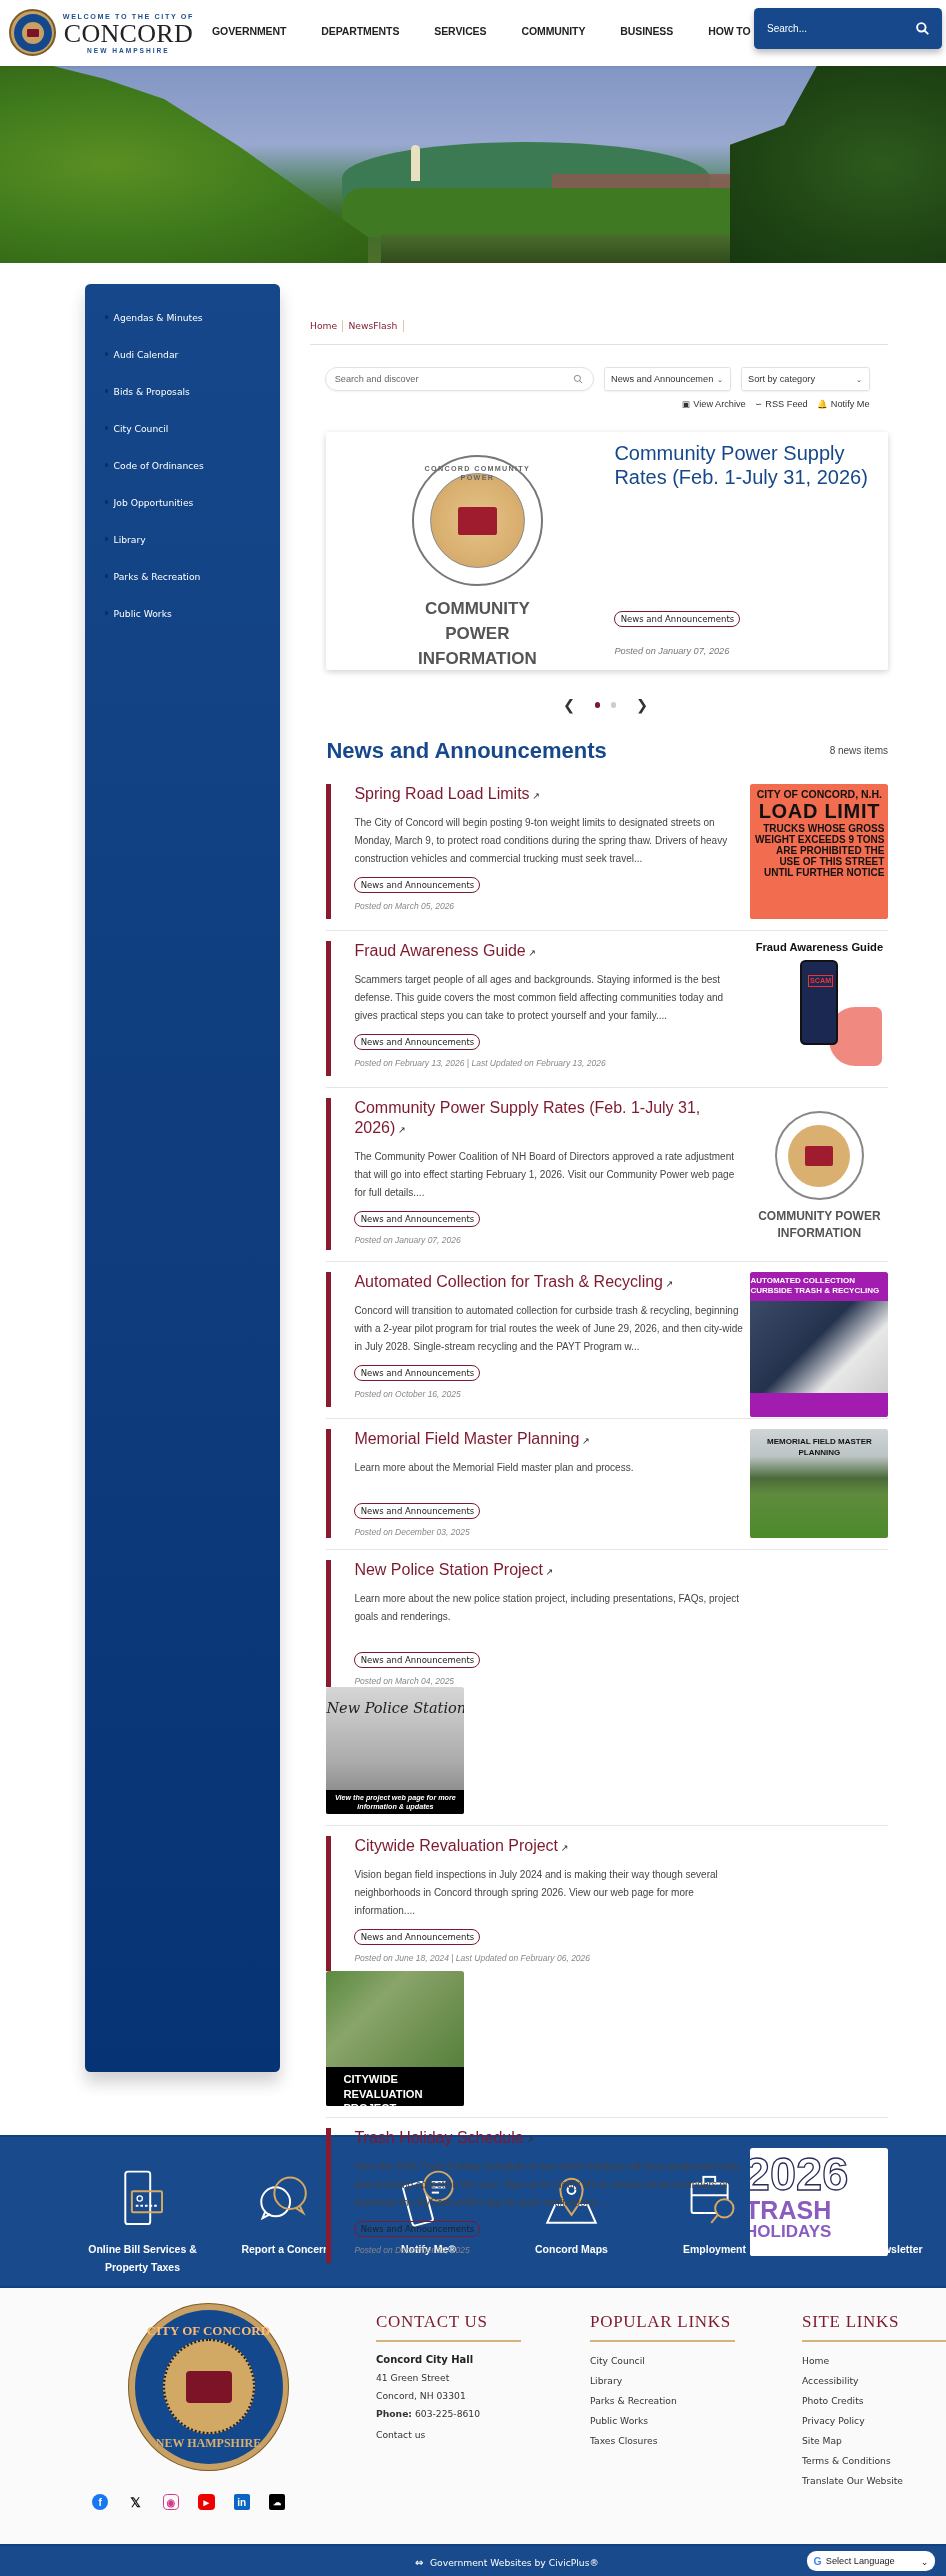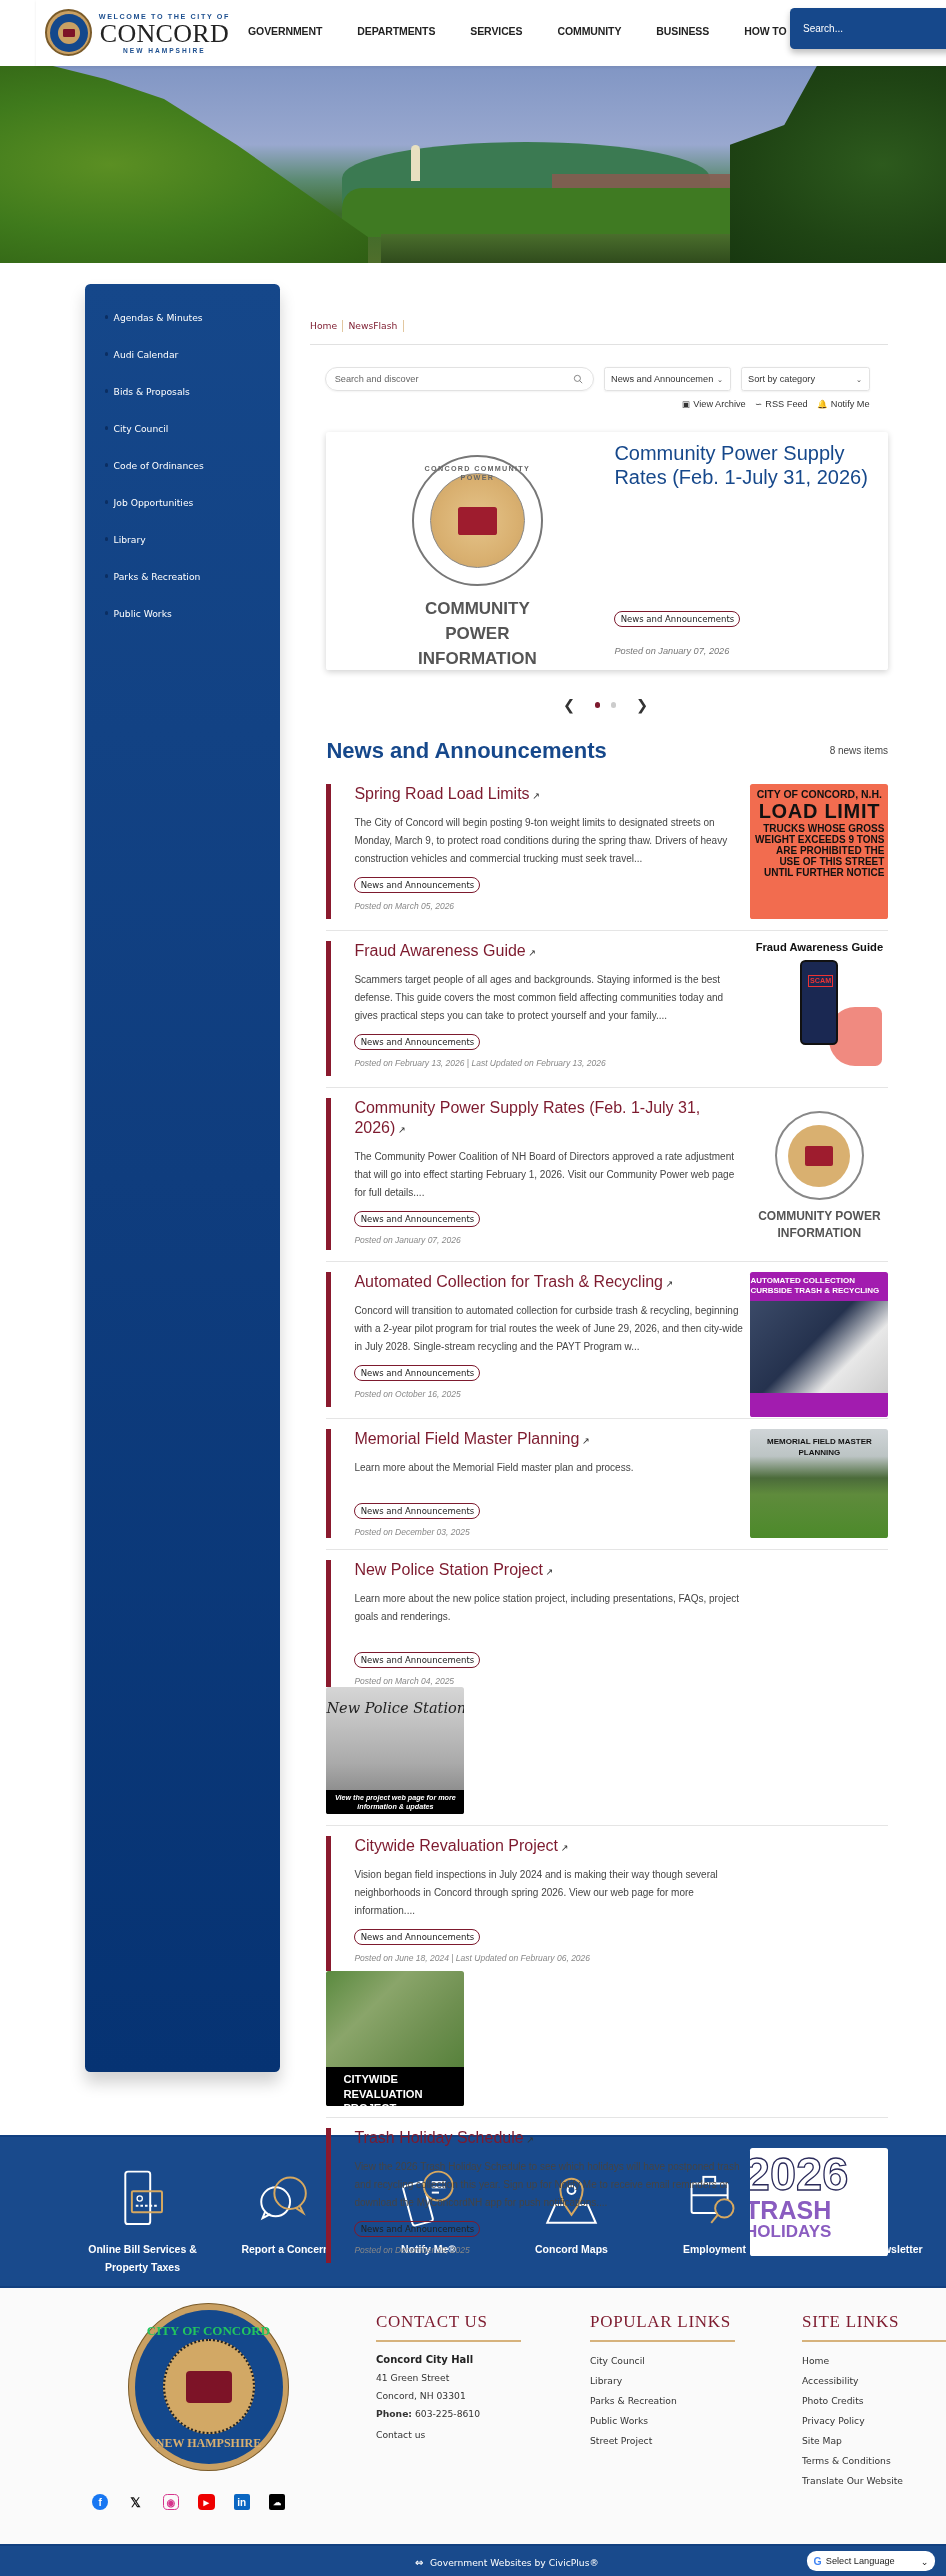--- a/index.html
+++ b/index.html
@@ -1,20 +1,20 @@
 <!DOCTYPE html>
 <html style="font-size:10.5px"><head>
 <meta charset="utf-8">
 <style>
   * { box-sizing: border-box; margin: 0; padding: 0; }
   body { width: 947px; background: #fff; font-family: "Liberation Sans", sans-serif; color: #333; }
   a { color: inherit; text-decoration: none; }
 
   
-  .header { height: 66px; position: relative; background: #fff; box-shadow: 0 1.3px 2.6px rgba(0,0,0,0.08); z-index: 2; margin-left: 36px; }
+  .header { height: 66px; position: relative; background: #fff; box-shadow: 0 1.3px 2.6px rgba(0,0,0,0.08); z-index: 2; }
   .logo { position: absolute; left: 9.2px; top: 9.2px; display: flex; align-items: center; }
   .seal-sm { width: 47px; height: 47px; border-radius: 50%; background: #c9a063; border: 2px solid #7a5b2a; display: flex; align-items: center; justify-content: center; }
   .seal-sm .ring { width: 38px; height: 38px; border-radius: 50%; background: #14488c; display: flex; align-items: center; justify-content: center; }
   .seal-sm .core { width: 22.3px; height: 22.3px; border-radius: 50%; background: #c9a063; display: flex; align-items: center; justify-content: center; }
   .seal-sm .coach { width: 12px; height: 8px; background: #7d1327; border-radius: 1.3px; }
   .logo-text { margin-left: 6.6px; text-align: center; }
   .logo-welcome { font-size: 7.2px; letter-spacing: 1.6px; color: #1d4f8f; font-weight: bold; }
   .logo-name { font-family: "Liberation Serif", serif; font-size: 26px; color: #222; line-height: 26px; letter-spacing: 0.3px; }
   .logo-state { font-size: 6.6px; letter-spacing: 2px; color: #1d4f8f; font-weight: bold; }
   .nav { position: absolute; left: 212px; top: 25px; display: flex; }
@@ -120,21 +120,21 @@
   
   .quick { height: 153px; background: #194a8c; border-top: 2px solid #124080; border-bottom: 2px solid #124080; display: flex; justify-content: center; padding-top: 28px; padding-left: 53px; }
   .q-item { width: 143px; text-align: center; color: #fff; }
   .q-icon { height: 66px; display: flex; align-items: center; justify-content: center; }
   .q-label { font-size: 10.5px; font-weight: bold; line-height: 18px; margin-top: 9.2px; }
 
   
   .footer { height: 256px; background: #fafafa; position: relative; }
   .big-seal { position: absolute; left: 128px; top: 14.5px; width: 161px; height: 168px; border-radius: 50%; background: #c9a063; display: flex; align-items: center; justify-content: center; border: 1.3px solid #7a5b2a; }
   .big-seal .blue { width: 148px; height: 154px; border-radius: 50%; background: #14488c; display: flex; align-items: center; justify-content: center; position: relative; }
-  .big-seal .txt-top { position: absolute; top: 13px; width: 100%; text-align: center; color: #22c55e; font-family: "Liberation Serif", serif; font-weight: bold; font-size: 13px; }
+  .big-seal .txt-top { position: absolute; top: 13px; width: 100%; text-align: center; color: #fdba74; font-family: "Liberation Serif", serif; font-weight: bold; font-size: 13px; }
   .big-seal .txt-bot { position: absolute; bottom: 13px; width: 100%; text-align: center; color: #d9b070; font-family: "Liberation Serif", serif; font-weight: bold; font-size: 12px; }
   .big-seal .gold { width: 92px; height: 95px; border-radius: 50%; background: #d2a865; border: 2px dotted #222; display: flex; align-items: center; justify-content: center; }
   .big-seal .coach { width: 46px; height: 32px; background: #7d1327; border-radius: 4px; }
   .socials { position: absolute; left: 92px; top: 206px; display: flex; }
   .soc { width: 16.4px; height: 16.4px; margin-right: 19px; display: flex; align-items: center; justify-content: center; font-weight: bold; font-size: 10px; border-radius: 2px; }
 
   .f-col { position: absolute; top: 24px; }
   .f-head { font-family: "Liberation Serif", serif; font-size: 17px; color: #7d1a2e; letter-spacing: 0.7px; }
   .f-rule { width: 145px; height: 2px; background: #d6b27c; margin-top: 8px; margin-bottom: 9.2px; }
   .f-link { font-size: 9.2px; color: #333; line-height: 20px; font-family: "DejaVu Sans", sans-serif; }
@@ -526,21 +526,21 @@
     <a class="f-line" style="display:block;margin-top:2.6px">Contact us</a>
   </div>
 
   <div class="f-col" style="left:590px">
     <div class="f-head">POPULAR LINKS</div>
     <div class="f-rule"></div>
     <a class="f-link" style="display:block">City Council</a>
     <a class="f-link" style="display:block">Library</a>
     <a class="f-link" style="display:block">Parks &amp; Recreation</a>
     <a class="f-link" style="display:block">Public Works</a>
-    <a class="f-link" style="display:block">Street Project</a>
+    <a class="f-link" style="display:block">Taxes Closures</a>
   </div>
 
   <div class="f-col" style="left:802px">
     <div class="f-head">SITE LINKS</div>
     <div class="f-rule"></div>
     <a class="f-link" style="display:block">Home</a>
     <a class="f-link" style="display:block">Accessibility</a>
     <a class="f-link" style="display:block">Photo Credits</a>
     <a class="f-link" style="display:block">Privacy Policy</a>
     <a class="f-link" style="display:block">Site Map</a>

